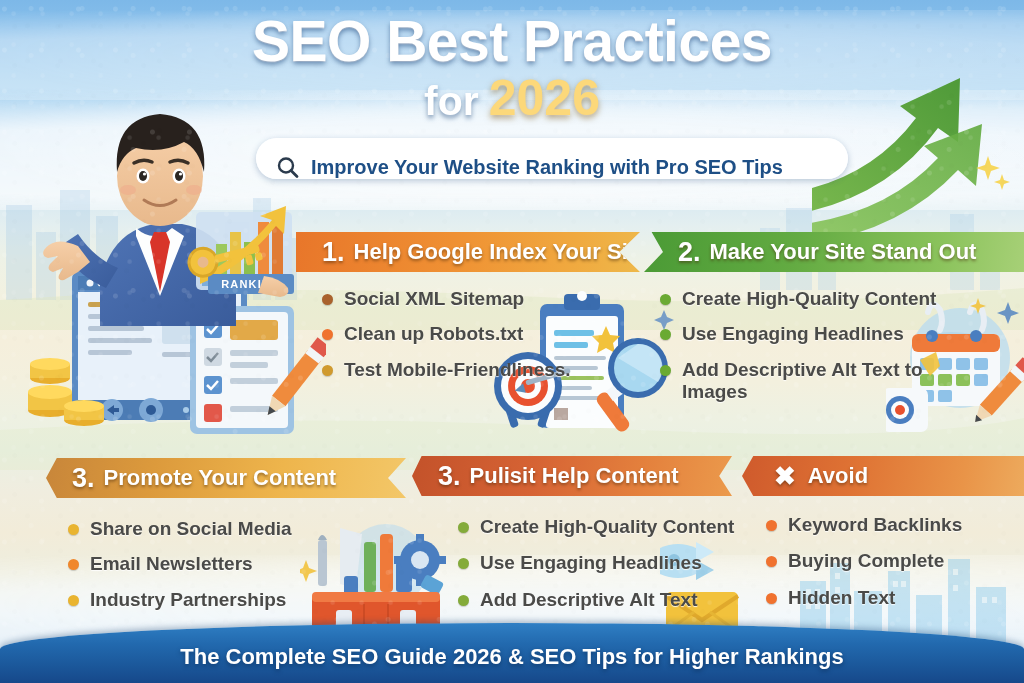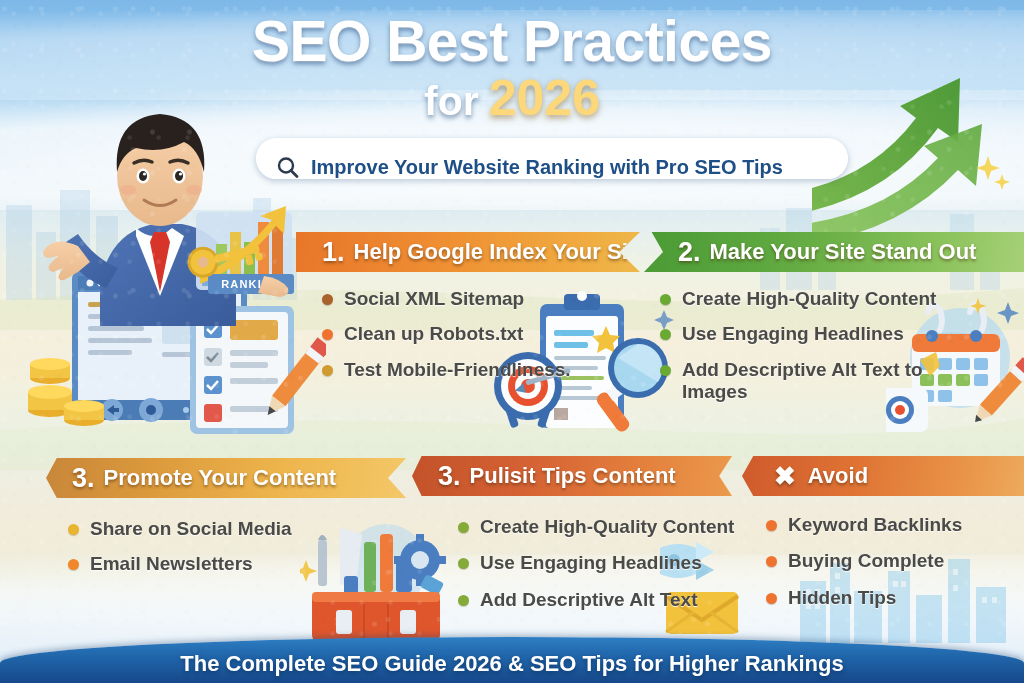--- a/index.html
+++ b/index.html
@@ -144,21 +144,21 @@
   }
   #panel-1 { left:322px; top:288px; width:300px; }
   #panel-2 { left:660px; top:288px; width:280px; }
   #panel-3 { left:68px; top:518px; width:300px; }
   #panel-4 { left:458px; top:516px; width:290px; }
   #panel-5 { left:766px; top:514px; width:250px; }
   #panel-4 .bullets li, #panel-5 .bullets li { margin-bottom:14px; }
 
   
   #bottom-banner {
-    position:absolute; left:0; bottom:0; width:100%; height:46px;
+    position:absolute; left:0; bottom:0; width:100%; height:60px;
     background:linear-gradient(to bottom,#2f7fc4 0%,#2269ae 35%,#1b589b 70%,#16488a 100%);
     border-radius:50% 50% 0 0 / 26px 26px 0 0;
     display:flex; align-items:center; justify-content:center;
     box-shadow:0 -2px 6px rgba(20,60,110,.35);
   }
   #bottom-text {
     font-size:22px; font-weight:bold; color:#ffffff; white-space:nowrap;
     margin-top:8px;
     text-shadow:0 2px 4px rgba(10,40,80,.6);
   }
@@ -537,21 +537,21 @@
   <div class="ribbon" id="ribbon-2">
     <span class="num">2.</span>
     <span class="txt">Make Your Site Stand Out</span>
   </div>
   <div class="ribbon" id="ribbon-3">
     <span class="num">3.</span>
     <span class="txt">Promote Your Content</span>
   </div>
   <div class="ribbon" id="ribbon-4">
     <span class="num">3.</span>
-    <span class="txt">Pulisit Tips Content</span>
+    <span class="txt">Pulisit Help Content</span>
   </div>
   <div class="ribbon" id="ribbon-5">
     <span id="avoid-x">✖</span>
     <span class="txt">Avoid</span>
   </div>
 
   <div class="panel" id="panel-1">
     <ul class="bullets">
       <li>
           <span class="dot" style="background: rgb(169, 98, 44);"></span>
@@ -588,20 +588,24 @@
   <div class="panel" id="panel-3">
     <ul class="bullets">
       <li>
           <span class="dot" style="background: rgb(233, 180, 48);"></span>
           <span>Share on Social Media</span>
         </li>
       <li>
           <span class="dot" style="background: rgb(240, 135, 44);"></span>
           <span>Email Newsletters</span>
         </li>
+      <li>
+          <span class="dot" style="background: rgb(233, 180, 48);"></span>
+          <span>Industry Partnerships</span>
+        </li>
     </ul>
   </div>
 
   <div class="panel" id="panel-4">
     <ul class="bullets">
       <li>
           <span class="dot" style="background: rgb(132, 171, 58);"></span>
           <span>Create High-Quality Content</span>
         </li>
       <li>
@@ -620,21 +624,21 @@
       <li>
           <span class="dot" style="background: rgb(240, 114, 47);"></span>
           <span>Keyword Backlinks</span>
         </li>
       <li>
           <span class="dot" style="background: rgb(240, 114, 47);"></span>
           <span>Buying Complete</span>
         </li>
       <li>
           <span class="dot" style="background: rgb(240, 114, 47);"></span>
-          <span>Hidden Tips</span>
+          <span>Hidden Text</span>
         </li>
     </ul>
   </div>
 
   <div id="bottom-banner" style="--band: #1b589b;">
     <span id="bottom-text">The Complete SEO Guide 2026 &amp; SEO Tips for Higher Rankings</span>
   </div>
 
 </div>
 

